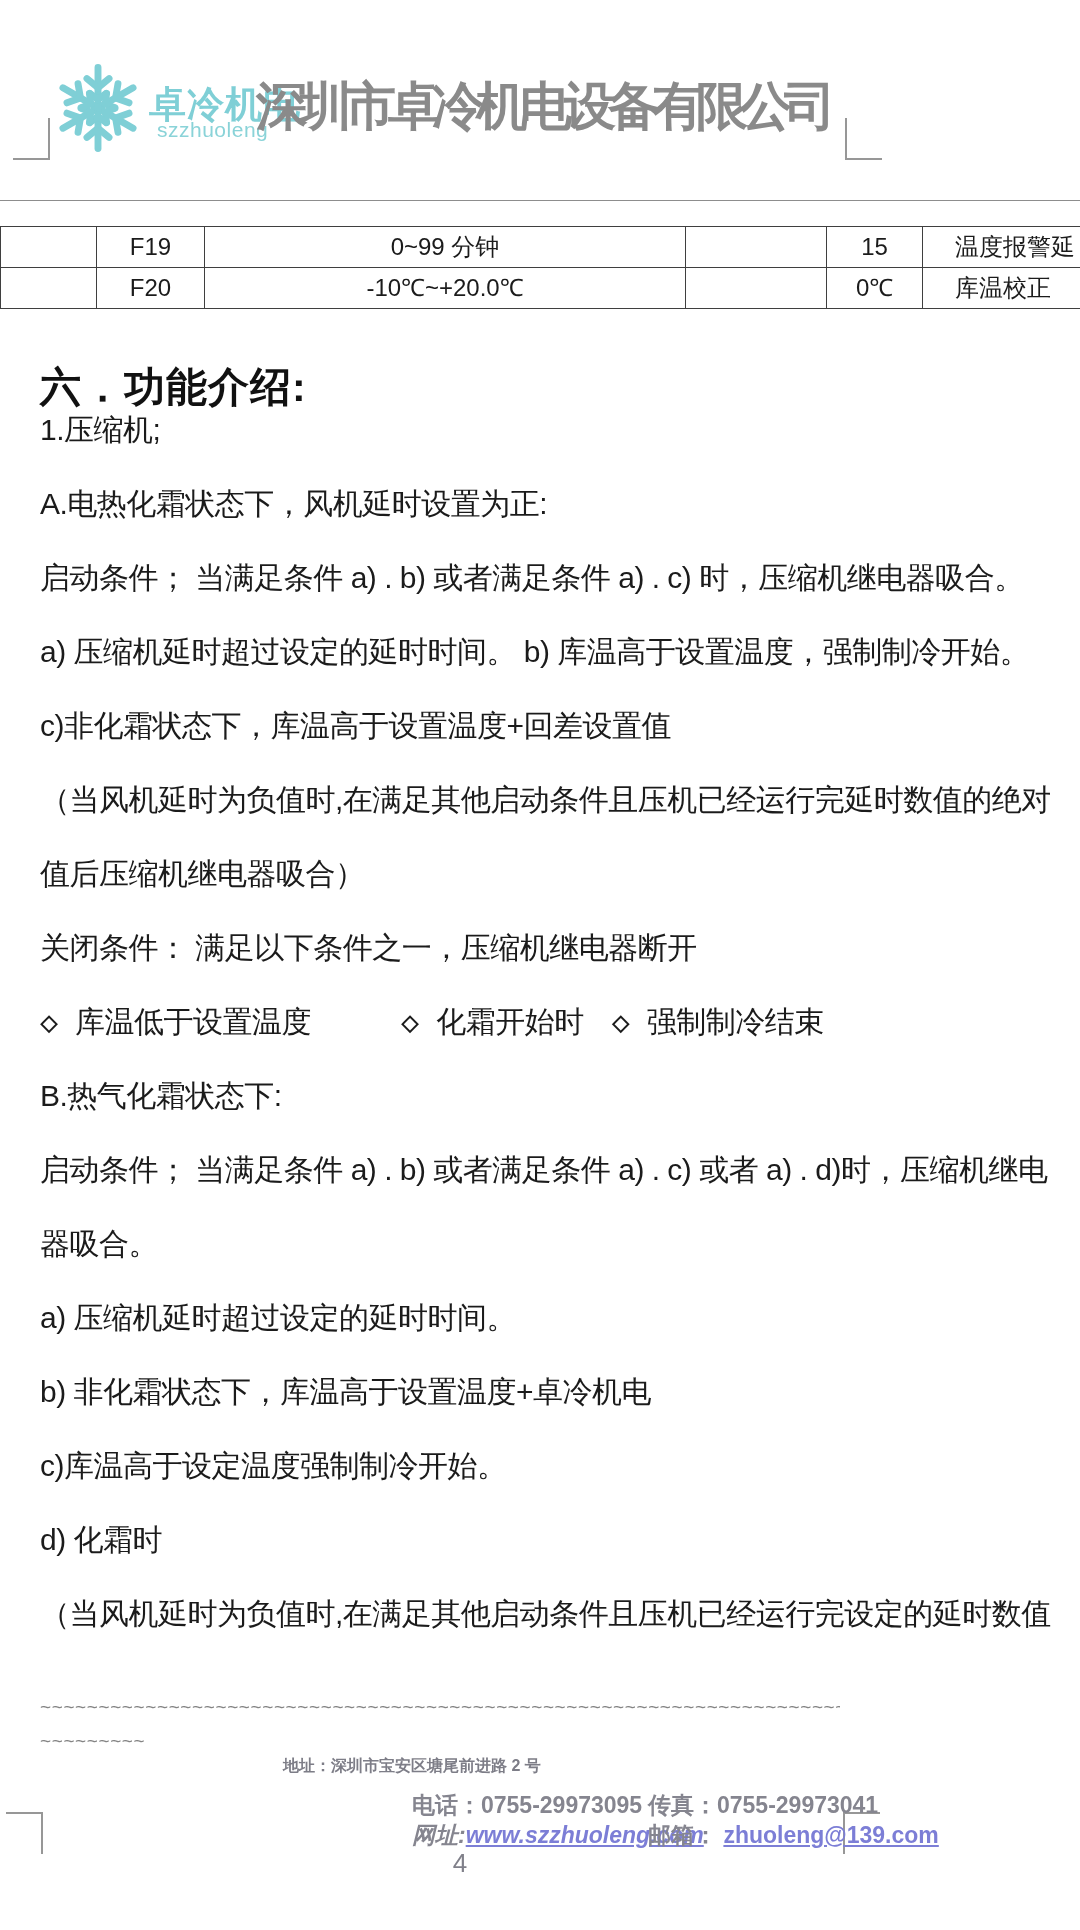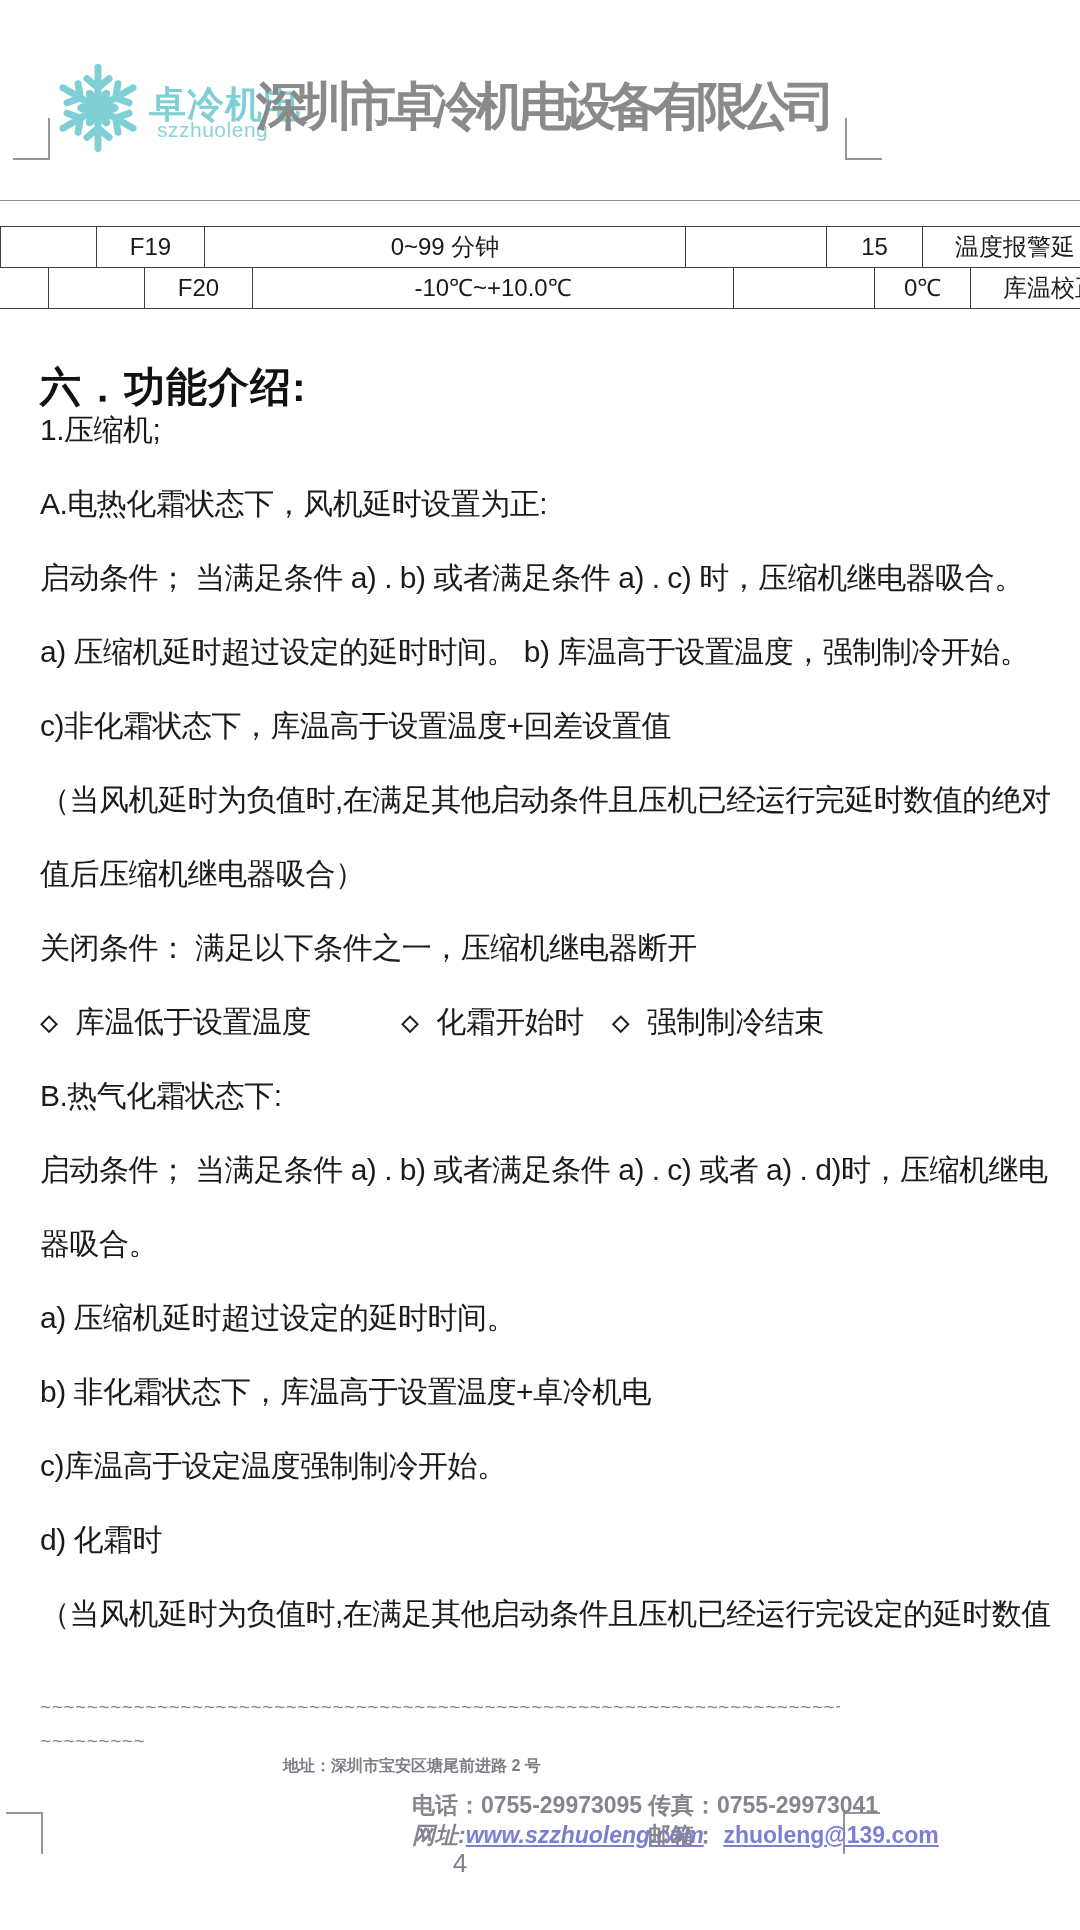--- a/index.html
+++ b/index.html
@@ -14,21 +14,21 @@
   
   .logo-snow{position:absolute;left:52px;top:60px;}
   .logo-name{position:absolute;left:149px;top:80px;font-size:37px;font-weight:700;color:#7fcfd6;letter-spacing:1px;white-space:nowrap;}
   .logo-sub{position:absolute;left:157px;top:118px;font-size:21px;font-weight:400;color:#8ad3d8;letter-spacing:0.5px;white-space:nowrap;}
   .company-title{position:absolute;left:256px;top:72px;font-size:52px;font-weight:700;color:#8a8a8a;
         letter-spacing:-8px;white-space:nowrap;}
   .header-rule{position:absolute;left:0;top:200px;width:1080px;border-top:1.5px solid #8d8d8d;}
   
   .ptable{position:absolute;left:0;top:226px;width:1080px;border-top:1.5px solid #3f3f3f;border-bottom:1.5px solid #3f3f3f;}
   .trow{display:flex;height:40px;}
-  .trow + .trow{border-top:1.5px solid #3f3f3f;padding-left:48px;}
+  .trow + .trow{border-top:1.5px solid #3f3f3f;}
   .tcell{box-sizing:border-box;height:40px;line-height:40px;font-size:24px;color:#1b1b1b;
          text-align:center;white-space:nowrap;overflow:hidden;border-right:1.5px solid #3f3f3f;}
   .c-blank{width:97px;border-left:1.5px solid #3f3f3f;}
   .c-code{width:108px;}
   .c-range{width:481px;}
   .c-gap{width:141px;}
   .c-value{width:96px;}
   .c-desc{flex:1;border-right:none;text-align:left;padding-left:32px;}
   
   .sec-heading{position:absolute;left:40px;top:360px;font-size:41px;font-weight:700;color:#111;letter-spacing:1px;}
@@ -107,21 +107,21 @@
           <div class="tcell c-blank"></div>
           <div class="tcell c-code">F19</div>
           <div class="tcell c-range">0~99 分钟</div>
           <div class="tcell c-gap"></div>
           <div class="tcell c-value">15</div>
           <div class="tcell c-desc">温度报警延</div>
         </div>
         <div class="trow">
           <div class="tcell c-blank"></div>
           <div class="tcell c-code">F20</div>
-          <div class="tcell c-range">-10℃~+10.0℃</div>
+          <div class="tcell c-range">-10℃~+20.0℃</div>
           <div class="tcell c-gap"></div>
           <div class="tcell c-value">0℃</div>
           <div class="tcell c-desc">库温校正</div>
         </div>
       </div>
   </div>
 
   <div class="sec-heading">六．功能介绍:</div>
   <div class="body-lines">
       <div class="bline">1.压缩机;</div>

